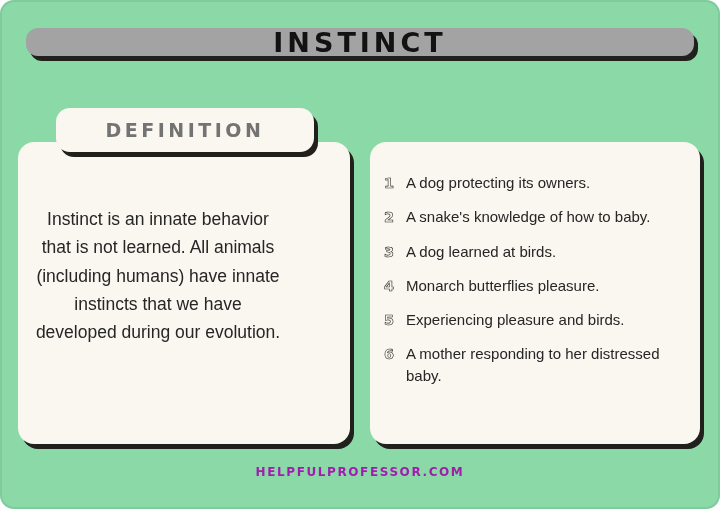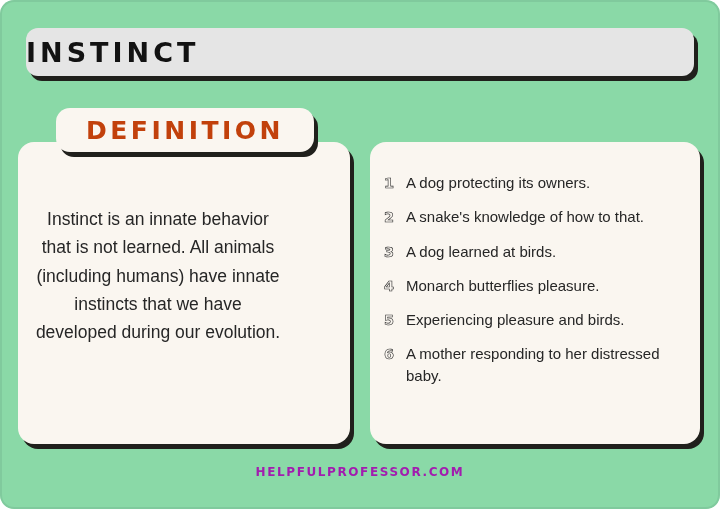--- a/index.html
+++ b/index.html
@@ -28,26 +28,27 @@
     box-shadow: inset 0 0 0 2px rgba(120, 190, 150, 0.55);
     pointer-events: none;
   }
 
   
   .title-bar {
     position: absolute;
     left: 26px;
     top: 28px;
     width: 668px;
-    height: 48px;
-    background: #e5e5e5;
+    height: 28px;
+    background: #a3a3a3;
     border-radius: 12px;
     box-shadow: 4px 5px 0 0 #20201c;
     display: flex;
     align-items: center;
+    justify-content: center;
     box-sizing: border-box;
   }
 
   .title-text {
     font-size: 27px;
     font-weight: 700;
     letter-spacing: 4px;
     color: #121212;
     font-family: "DejaVu Sans", sans-serif;
     line-height: 1;
@@ -96,24 +97,24 @@
     width: 258px;
   }
 
   .badge-examples {
     left: 406px;
     top: 108px;
     width: 258px;
   }
 
   .badge-text {
-    font-size: 25px;
+    font-size: 19px;
     font-weight: 700;
     letter-spacing: 3.5px;
-    color: #c2410c;
+    color: #737373;
     font-family: "DejaVu Sans", sans-serif;
     line-height: 1;
   }
 
   
   .definition-body {
     position: absolute;
     left: 18px;
     top: 205px;
     width: 280px;
@@ -207,21 +208,21 @@
 
   <div class="definition-body">Instinct is an innate behavior that is not learned. All animals (including humans) have innate instincts that we have developed during our evolution.</div>
 
   <div class="examples-list">
     <div class="example-item">
       <span class="example-num">1</span>
       <span class="example-text">A dog protecting its owners.</span>
     </div>
     <div class="example-item">
       <span class="example-num">2</span>
-      <span class="example-text">A snake's knowledge of how to that.</span>
+      <span class="example-text">A snake's knowledge of how to baby.</span>
     </div>
     <div class="example-item">
       <span class="example-num">3</span>
       <span class="example-text">A dog learned at birds.</span>
     </div>
     <div class="example-item">
       <span class="example-num">4</span>
       <span class="example-text">Monarch butterflies pleasure.</span>
     </div>
     <div class="example-item">

